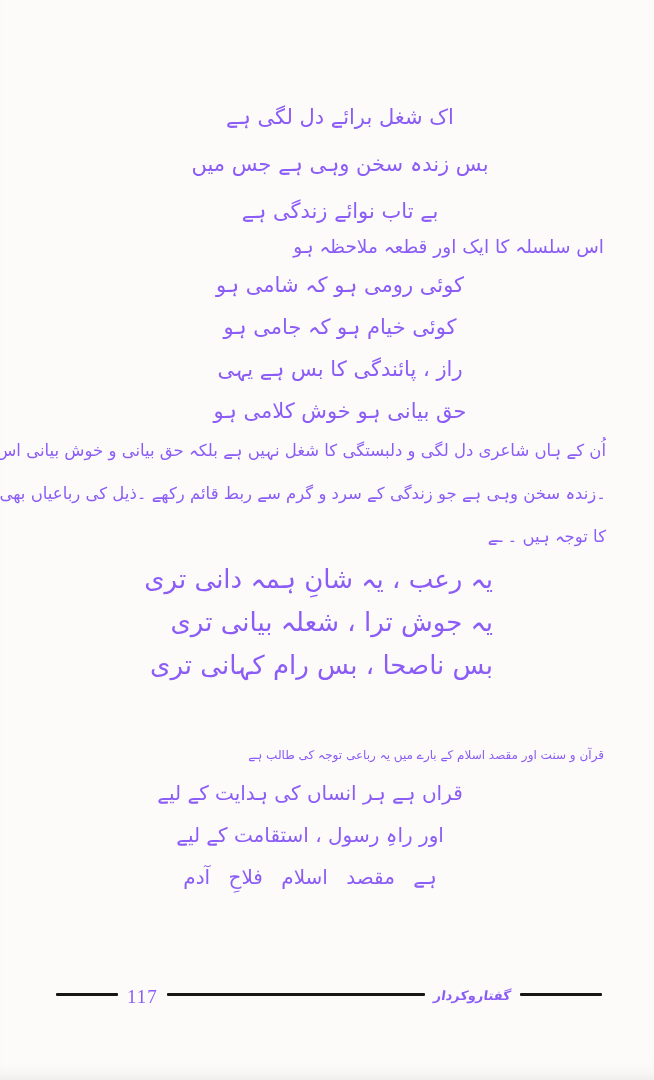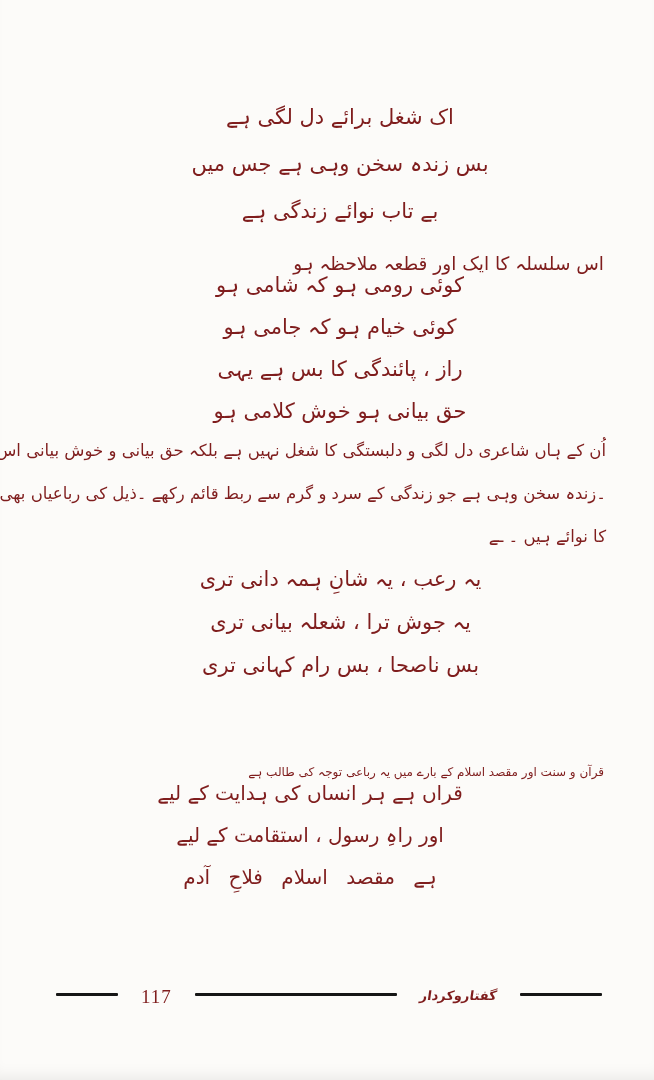--- a/index.html
+++ b/index.html
@@ -1,52 +1,52 @@
 <!DOCTYPE html>
 <html lang="ur" dir="ltr"><head>
 <meta charset="utf-8">
 <style>
   html,body{margin:0;padding:0;background:#e8e8e8;}
   .page{
     position:relative;
     width:654px;height:1080px;
     background:#fcfbf9;
-    color:#7f1d1d;
+    color:#8b5cf6;
     font-family:"DejaVu Sans",sans-serif;
     overflow:hidden;
     box-shadow:inset 0 -14px 18px -14px rgba(0,0,0,0.10);
   }
   
   .verse{position:absolute;direction:rtl;text-align:center;}
   .verse .vl{white-space:nowrap;}
   #verse1{top:94px;left:185px;width:310px;font-size:21px;line-height:47px;}
   #verse2{top:264px;left:185px;width:310px;font-size:21px;line-height:42px;}
-  #rubai {top:558px;left:188px;width:305px;font-size:21px;line-height:43px;}
+  #rubai {top:558px;left:188px;width:305px;font-size:26px;line-height:43px;}
   #verse3{top:772px;left:135px;width:350px;font-size:20px;line-height:42px;}
   
-  .lead{position:absolute;right:50px;direction:rtl;text-align:right;white-space:nowrap;margin-top:17px;}
+  .lead{position:absolute;right:50px;direction:rtl;text-align:right;white-space:nowrap;}
   #lead1{top:230px;font-size:18.5px;line-height:34px;}
   #lead2{top:736px;font-size:12px;line-height:38px;}
   
   .prose-line{position:absolute;right:48px;direction:rtl;text-align:right;white-space:nowrap;font-size:16.5px;line-height:38px;}
   #p1l1{top:432px;}
   #p1l2{top:475px;}
   #p1l3{top:518px;}
   
   .smudge{
     font-weight:700;
     text-shadow:0.8px 0 0 #111,-0.8px 0 0 #111,0 0 2px rgba(0,0,0,0.55);
     filter:blur(0.3px);
   }
   .ws-wide{word-spacing:12px;text-align:center;}
   .ws-med{word-spacing:6px;}
   
   .footer{
     position:absolute;top:985px;left:56px;right:52px;
-    display:flex;align-items:center;gap:23px;
+    display:flex;align-items:center;gap:9px;
   }
   .rule{height:3px;background:#161616;border-radius:1px;}
   .rule-left{width:62px;}
   .rule-mid{flex:1;}
   .rule-right{width:82px;}
   .page-number{
     font-family:"Liberation Serif",serif;
     font-size:19px;letter-spacing:1px;line-height:19px;
     transform:translateY(2px);
   }
@@ -70,21 +70,21 @@
 
   <div class="verse" id="verse2">
     <div class="vl">کوئی رومی ہو کہ شامی ہو</div>
     <div class="vl">کوئی خیام ہو کہ جامی ہو</div>
     <div class="vl">راز ، پائندگی کا بس ہے یہی</div>
     <div class="vl">حق بیانی ہو خوش کلامی ہو</div>
   </div>
 
   <div class="prose-line" id="p1l1">اُن کے ہاں شاعری دل لگی و دلبستگی کا شغل نہیں ہے بلکہ حق بیانی و خوش بیانی اس کا اہم وصف ہے</div>
   <div class="prose-line" id="p1l2">۔زندہ سخن وہی ہے جو زندگی کے سرد و گرم سے ربط قائم رکھے ۔ذیل کی رباعیاں بھی اُن کی قادر الکلامی</div>
-  <div class="prose-line" id="p1l3">کا نوائے ہیں ۔ ـے</div>
+  <div class="prose-line" id="p1l3">کا توجہ ہیں ۔ ـے</div>
 
   <div class="verse" id="rubai">
     <div class="vl">یہ رعب ، یہ شانِ ہمہ دانی تری</div>
     <div class="vl">یہ جوش ترا ، شعلہ بیانی تری</div>
     <div class="vl">بس ناصحا ، بس رام کہانی تری</div>
   </div>
 
   <div class="lead" id="lead2">قرآن و سنت اور مقصد اسلام کے بارے میں یہ رباعی توجہ کی طالب ہے</div>
 
   <div class="verse" id="verse3">

